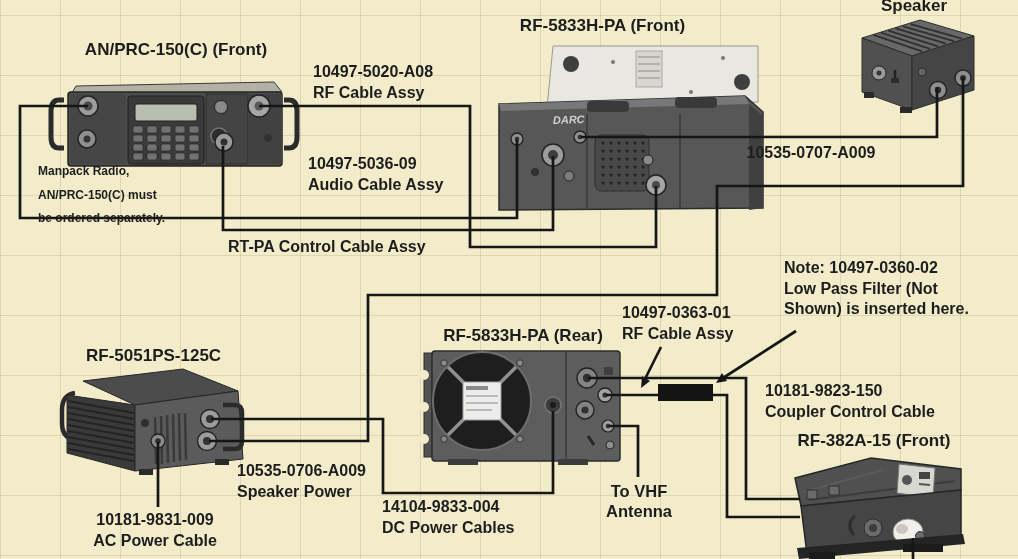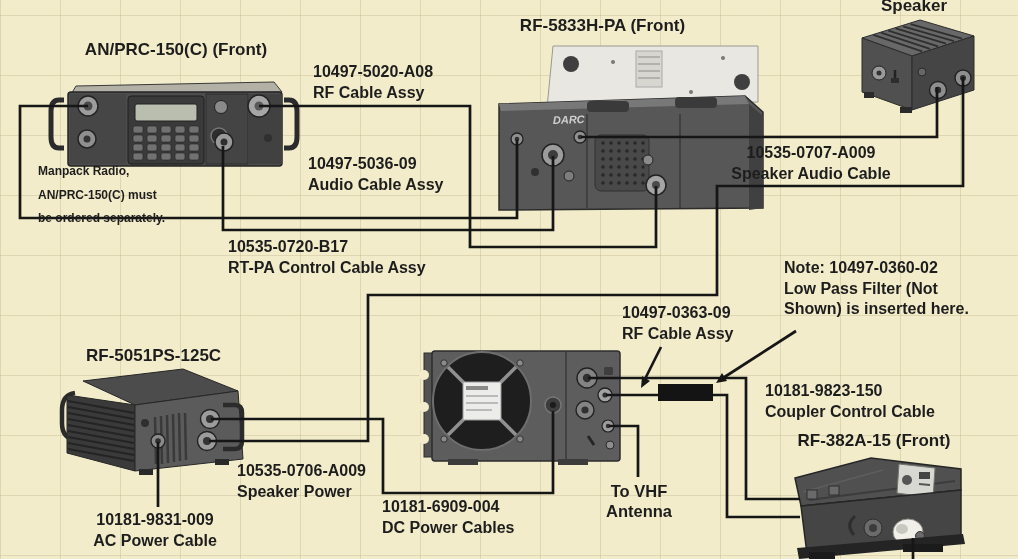--- a/index.html
+++ b/index.html
@@ -296,20 +296,23 @@
   </div>
 
   <div class="lbl title ctr" style="left:855px;top:-4px;width:118px">
     <div>Speaker</div>
   </div>
 
   <div class="lbl title" style="left:86px;top:346px">
     <div>RF-5051PS-125C</div>
   </div>
 
+  <div class="lbl title ctr" style="left:428px;top:326px;width:190px">
+    <div>RF-5833H-PA (Rear)</div>
+  </div>
 
   <div class="lbl title ctr" style="left:790px;top:431px;width:168px">
     <div>RF-382A-15 (Front)</div>
   </div>
 
   <div class="lbl" style="left:313px;top:61px">
     <div>10497-5020-A08</div>
     <div>RF Cable Assy</div>
   </div>
 
@@ -318,52 +321,50 @@
     <div>Audio Cable Assy</div>
   </div>
 
   <div class="lbl" style="left:38px;top:160px;font-size:12px;line-height:23.5px">
     <div>Manpack Radio,</div>
     <div>AN/PRC-150(C) must</div>
     <div>be ordered separately.</div>
   </div>
 
   <div class="lbl" style="left:228px;top:236px">
-    <div>10535-0720-B17</div>
     <div>RT-PA Control Cable Assy</div>
   </div>
 
   <div class="lbl ctr" style="left:711px;top:142px;width:200px">
     <div>10535-0707-A009</div>
-    <div>Speaker Audio Cable</div>
   </div>
 
   <div class="lbl" style="left:784px;top:258px;line-height:20.5px">
     <div>Note: 10497-0360-02</div>
     <div>Low Pass Filter (Not</div>
     <div>Shown) is inserted here.</div>
   </div>
 
   <div class="lbl" style="left:622px;top:302px">
-    <div>10497-0363-09</div>
+    <div>10497-0363-01</div>
     <div>RF Cable Assy</div>
   </div>
 
   <div class="lbl" style="left:765px;top:380px">
     <div>10181-9823-150</div>
     <div>Coupler Control Cable</div>
   </div>
 
   <div class="lbl" style="left:237px;top:460px">
     <div>10535-0706-A009</div>
     <div>Speaker Power</div>
   </div>
 
   <div class="lbl" style="left:382px;top:496px">
-    <div>10181-6909-004</div>
+    <div>14104-9833-004</div>
     <div>DC Power Cables</div>
   </div>
 
   <div class="lbl ctr" style="left:589px;top:481px;width:100px;font-size:16.5px;line-height:20px">
     <div>To VHF</div>
     <div>Antenna</div>
   </div>
 
   <div class="lbl ctr" style="left:75px;top:509px;width:160px">
     <div>10181-9831-009</div>

